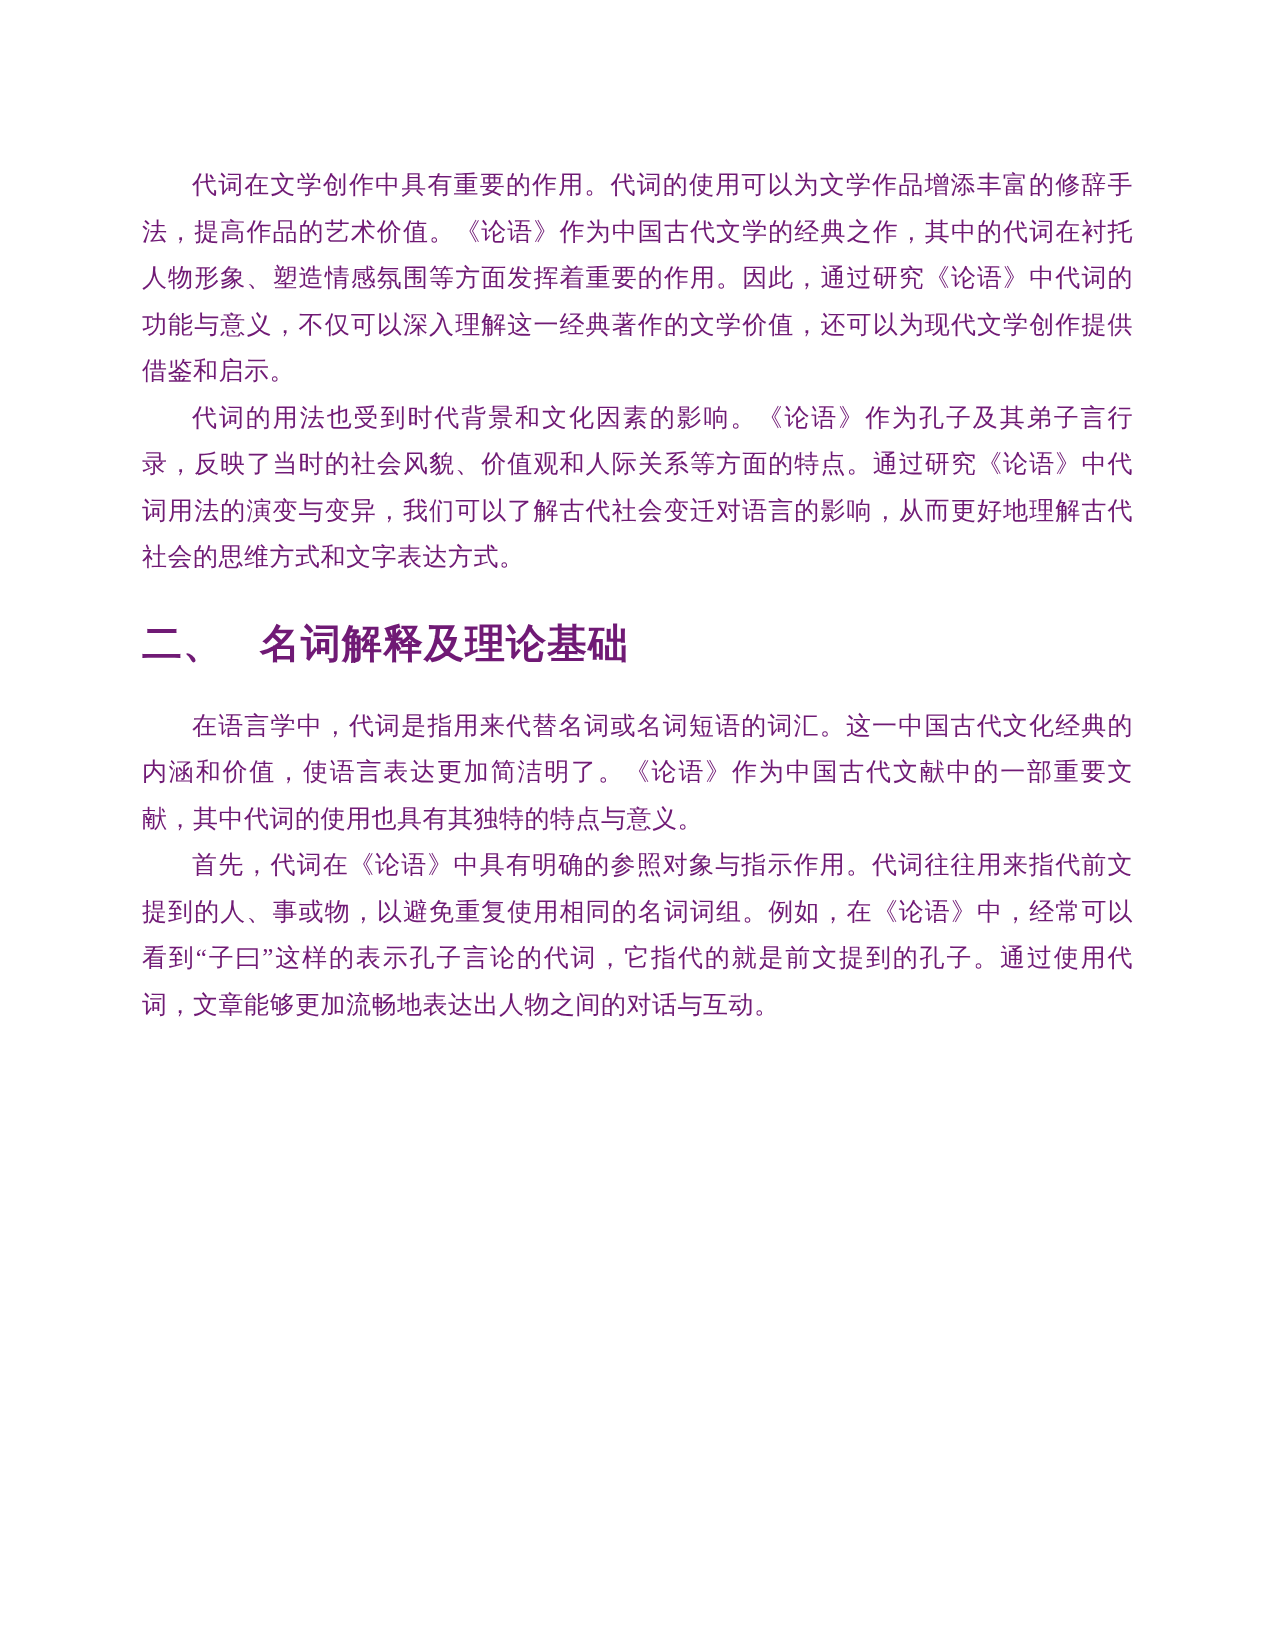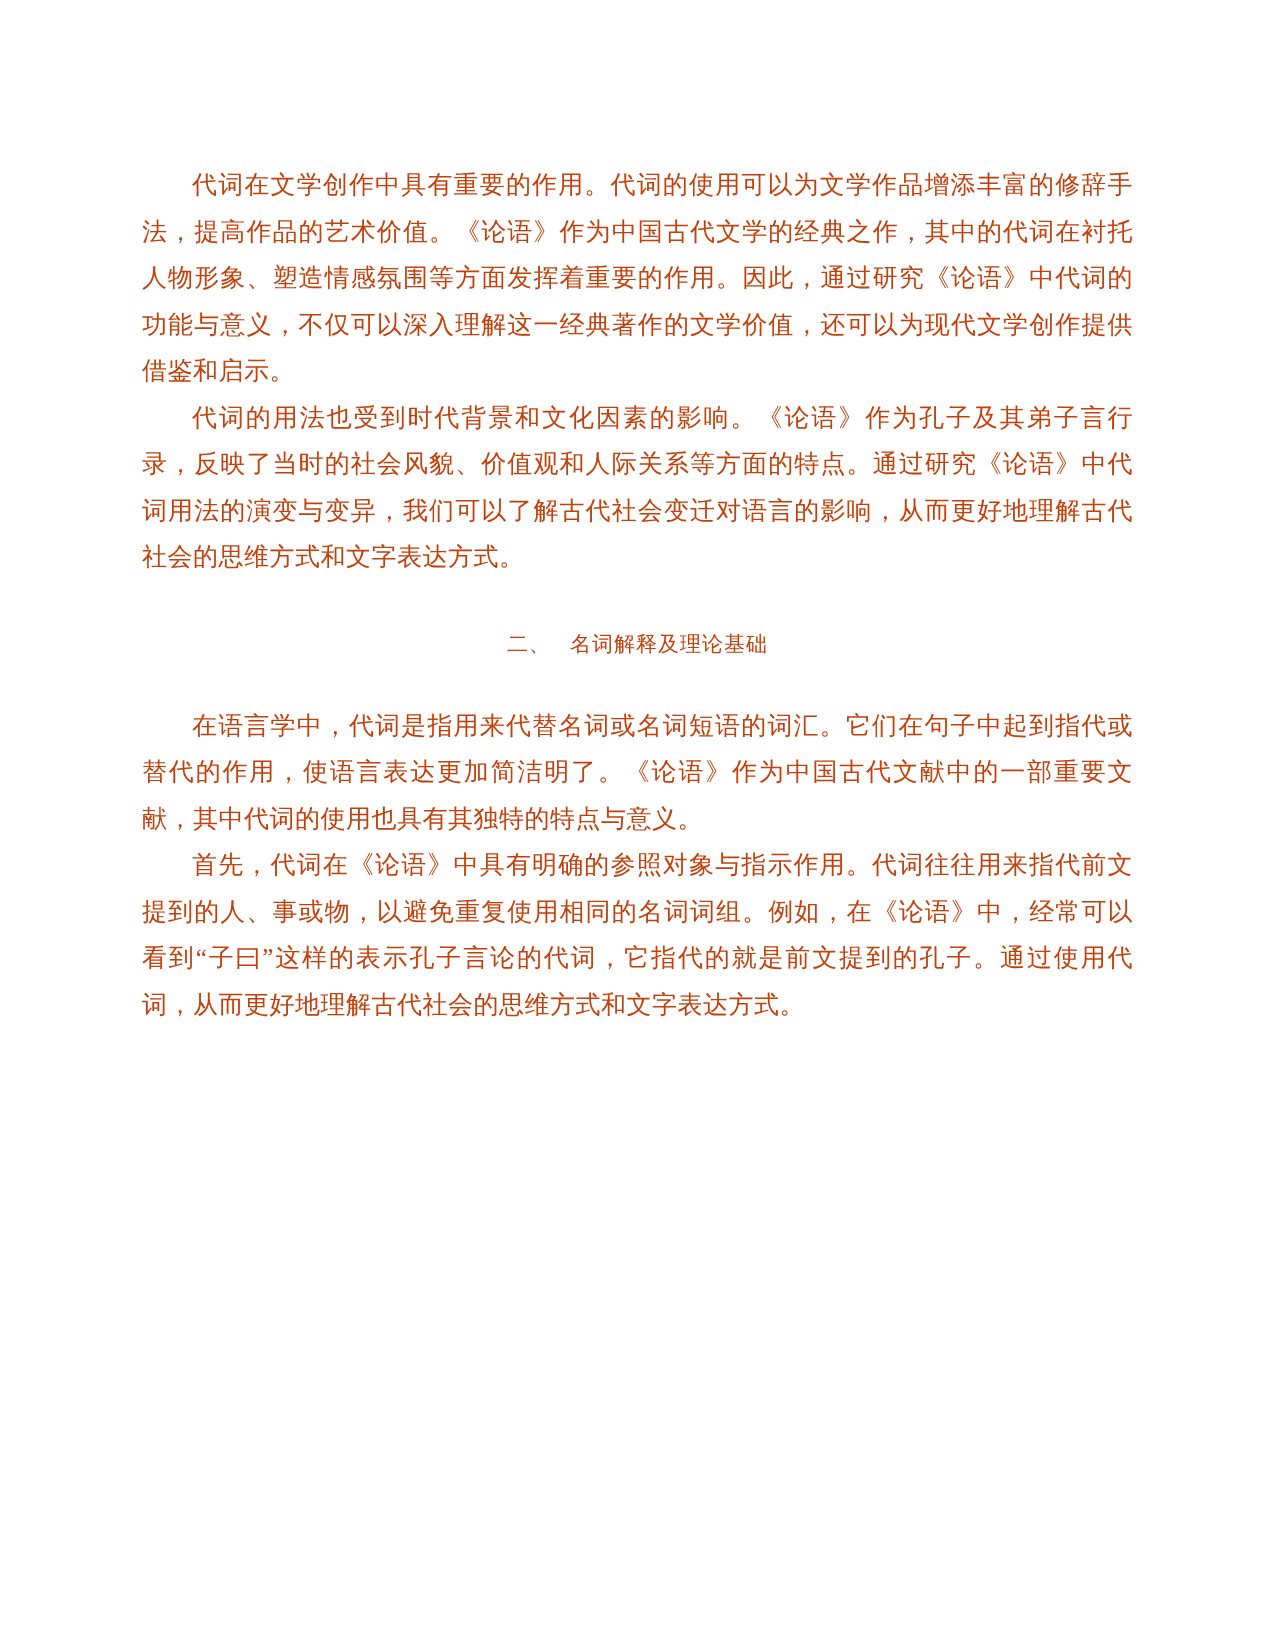--- a/index.html
+++ b/index.html
@@ -6,37 +6,36 @@
   html, body { background: #ffffff; }
   .page {
     position: relative;
     width: 1275px;
     height: 1650px;
     margin: 0 auto;
     background: #ffffff;
     padding: 0 142px;
     overflow: hidden;
     font-family: "Liberation Serif", "DejaVu Serif", serif;
-    color: #c2410c;
+    color: #701a75;
   }
   p.body {
     font-size: 25px;
     line-height: 46.5px;
     text-align: justify;
     text-indent: 2em;
     margin: 0;
     letter-spacing: 0.5px;
   }
   p.body.first { margin-top: 162px; }
   h1.chapter {
     margin-top: 40px;
-    font-size: 21px;
+    font-size: 40px;
     line-height: 46px;
-    font-weight: 400;
-    text-align: center;
+    font-weight: 700;
     letter-spacing: 1px;
   }
   .chapter-gap { display: inline-block; width: 0.9em; }
   h2.section {
     margin-top: 49px;
     font-size: 28px;
     line-height: 40px;
     font-weight: 700;
     text-align: left;
     letter-spacing: 0.5px;
@@ -54,18 +53,18 @@
 <div class="page">
 
   <p class="body first">代词在文学创作中具有重要的作用。代词的使用可以为文学作品增添丰富的修辞手法，提高作品的艺术价值。《论语》作为中国古代文学的经典之作，其中的代词在衬托人物形象、塑造情感氛围等方面发挥着重要的作用。因此，通过研究《论语》中代词的功能与意义，不仅可以深入理解这一经典著作的文学价值，还可以为现代文学创作提供借鉴和启示。</p>
 
   <p class="body">代词的用法也受到时代背景和文化因素的影响。《论语》作为孔子及其弟子言行录，反映了当时的社会风貌、价值观和人际关系等方面的特点。通过研究《论语》中代词用法的演变与变异，我们可以了解古代社会变迁对语言的影响，从而更好地理解古代社会的思维方式和文字表达方式。</p>
 
 
   <h1 class="chapter"><span>二、</span><span class="chapter-gap"></span><span>名词解释及理论基础</span></h1>
 
 
-  <p class="body section-first">在语言学中，代词是指用来代替名词或名词短语的词汇。它们在句子中起到指代或替代的作用，使语言表达更加简洁明了。《论语》作为中国古代文献中的一部重要文献，其中代词的使用也具有其独特的特点与意义。</p>
+  <p class="body section-first">在语言学中，代词是指用来代替名词或名词短语的词汇。这一中国古代文化经典的内涵和价值，使语言表达更加简洁明了。《论语》作为中国古代文献中的一部重要文献，其中代词的使用也具有其独特的特点与意义。</p>
 
-  <p class="body">首先，代词在《论语》中具有明确的参照对象与指示作用。代词往往用来指代前文提到的人、事或物，以避免重复使用相同的名词词组。例如，在《论语》中，经常可以看到“子曰”这样的表示孔子言论的代词，它指代的就是前文提到的孔子。通过使用代词，从而更好地理解古代社会的思维方式和文字表达方式。</p>
+  <p class="body">首先，代词在《论语》中具有明确的参照对象与指示作用。代词往往用来指代前文提到的人、事或物，以避免重复使用相同的名词词组。例如，在《论语》中，经常可以看到“子曰”这样的表示孔子言论的代词，它指代的就是前文提到的孔子。通过使用代词，文章能够更加流畅地表达出人物之间的对话与互动。</p>
 
 
 </div>
 
 </body></html>

